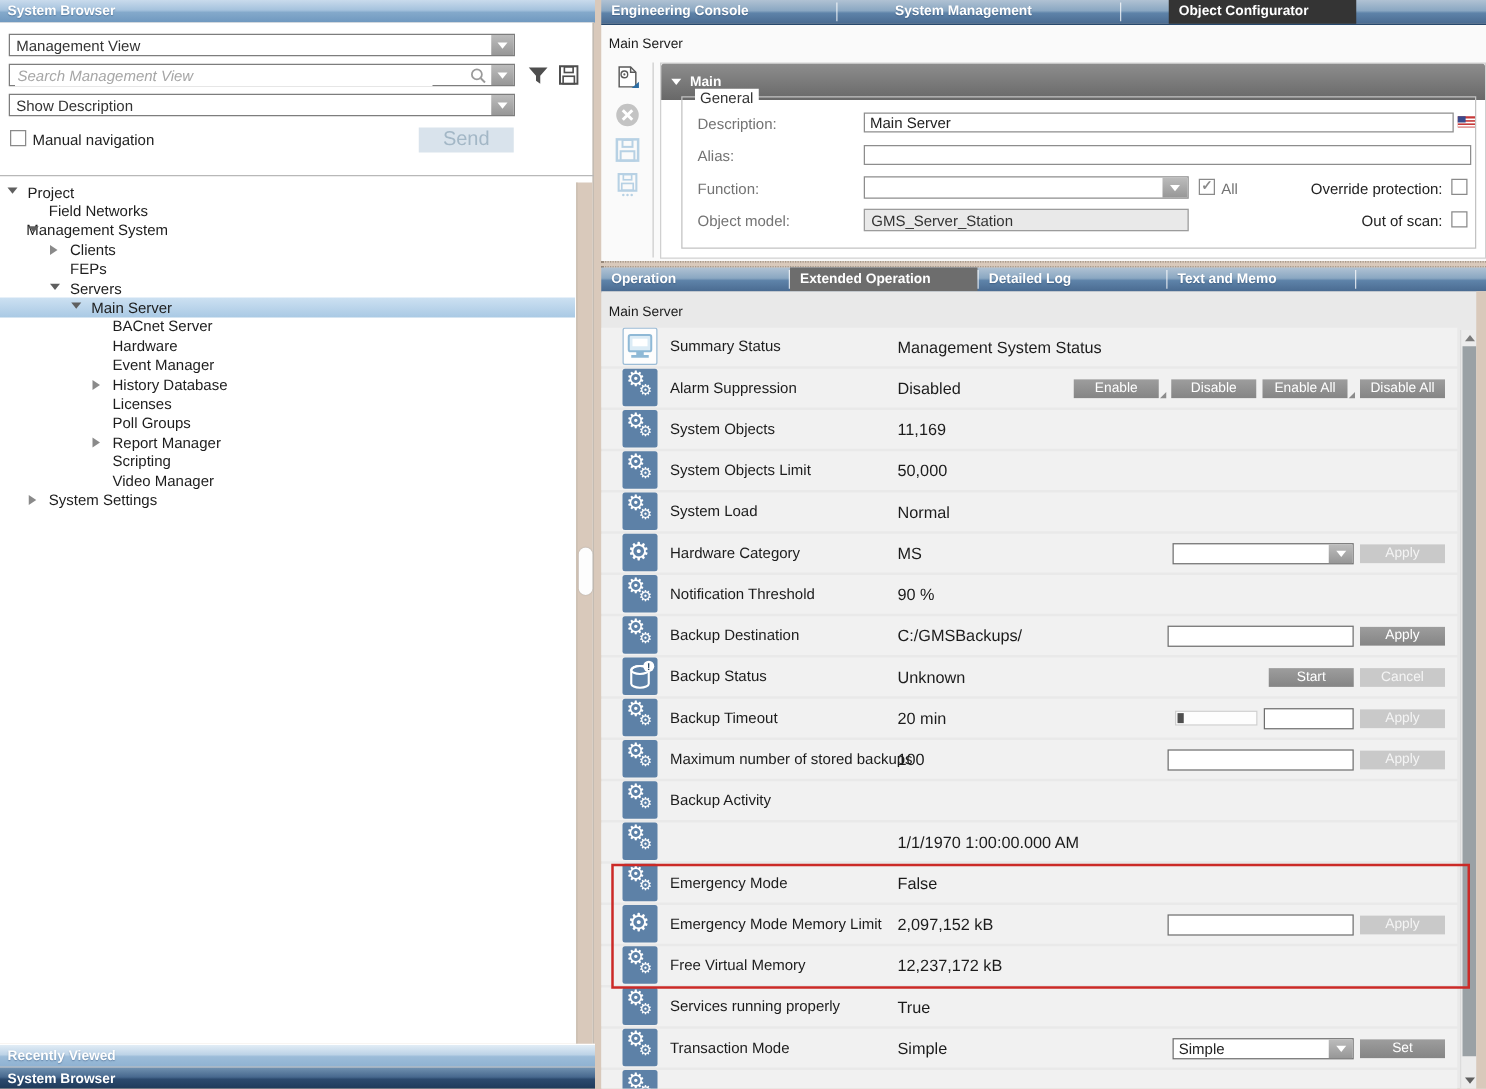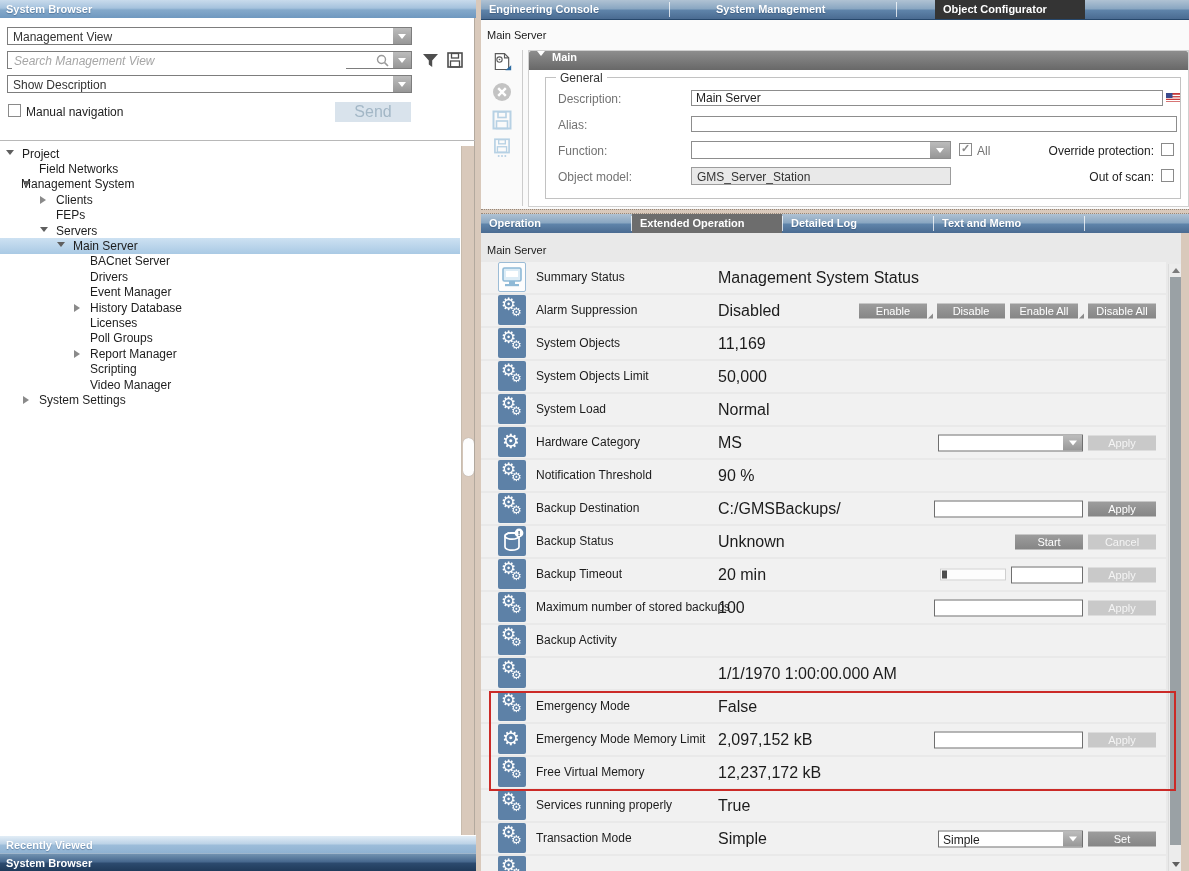--- a/index.html
+++ b/index.html
@@ -58,22 +58,22 @@
   .tabbar-low{top:214px;}
   .tabbar-low .tab.active{background:#6d6d6d;text-shadow:none;}
 
   
   .rt-panel{left:481px;top:20px;width:708px;height:189px;background:#fafafa;}
   .breadcrumb{font-size:11px;color:#1b1b1b;}
   .oc-toolbar{left:2px;top:28px;width:40px;height:160px;}
   .tb-sep{position:absolute;left:41px;top:30px;width:1px;height:156px;background:#cccccc;}
   .tb-icon{position:absolute;left:8px;width:22px;height:20px;}
   .main-section{left:47px;top:30px;width:661px;height:157px;background:#fff;border:1px solid #d0d0d0;box-sizing:border-box;}
-  .main-hdr{position:absolute;left:0;top:0;width:100%;height:19px;border-radius:2px 2px 0 0;
-            background:linear-gradient(180deg,#8d8d8d,#686868);display:flex;align-items:flex-start;box-sizing:border-box;padding-left:8px;gap:7px;}
+  .main-hdr{position:absolute;left:0;top:0;width:100%;height:29px;border-radius:2px 2px 0 0;
+            background:linear-gradient(180deg,#8d8d8d,#686868);display:flex;align-items:center;box-sizing:border-box;padding-left:8px;gap:7px;}
   .main-hdr span{color:#fff;font-size:11px;font-weight:bold;}
   .general-box{position:absolute;left:16px;top:26px;width:636px;height:122px;border:1px solid #c2c2c2;box-sizing:border-box;}
   .general-legend{position:absolute;left:10px;top:-7px;background:#fff;padding:0 4px;font-size:12px;color:#333;}
   .frm-label{position:absolute;font-size:12px;color:#737373;text-align:right;}
   .frm-input{position:absolute;height:16px;border:1px solid #8d8d8d;background:#fff;font-family:"Liberation Sans",sans-serif;
              font-size:12px;color:#222;padding:0 4px;box-sizing:border-box;outline:none;}
   .frm-combo{position:absolute;height:18px;border:1px solid #8d8d8d;background:#fff;box-sizing:border-box;}
   .frm-ro{background:#e9e9e9;border:1px solid #9c9c9c;}
   .right-lbl{position:absolute;font-size:12px;color:#222;text-align:right;width:130px;}
 
@@ -84,21 +84,21 @@
   .rb-strip{position:absolute;left:700px;top:0;width:8px;height:100%;background:#d9c9bb;}
   .rows-wrap{position:absolute;left:0;top:29px;width:685px;height:609px;overflow:hidden;}
   .op-row{position:relative;height:31px;margin-bottom:2px;background:#f1f1f1;}
   .row-icon{position:absolute;left:17px;top:0px;width:28px;height:30px;border-radius:2px;
             background:#5d81a7;overflow:hidden;}
   .row-icon.lite{background:#fdfdfd;border:1px solid #9cbcd6;box-sizing:border-box;}
   .gear-b{position:absolute;left:3px;top:-1px;font-size:17px;color:#fff;font-family:"DejaVu Sans",sans-serif;}
   .gear-s{position:absolute;left:13px;top:10px;font-size:12px;color:#fff;font-family:"DejaVu Sans",sans-serif;}
   .gear-c{position:absolute;left:4px;top:2px;font-size:20px;color:#fff;font-family:"DejaVu Sans",sans-serif;}
   .row-label{position:absolute;left:55px;top:0;height:31px;line-height:31px;font-size:12px;color:#1c1c1c;white-space:nowrap;}
-  .row-value{position:absolute;left:237px;top:0;height:31px;line-height:31px;font-size:16px;color:#1c1c1c;white-space:nowrap;}
+  .row-value{position:absolute;left:237px;top:0;height:31px;line-height:31px;font-size:13px;color:#1c1c1c;white-space:nowrap;}
   .row-ctls{position:absolute;right:10px;top:50%;transform:translateY(-50%);display:flex;align-items:center;gap:5px;}
   .ctl-btn{position:relative;width:68px;height:15px;line-height:15px;text-align:center;color:#fff;font-size:11px;
            background:linear-gradient(180deg,#9d9d9d,#858585);cursor:pointer;}
   .ctl-btn.dis{background:#c9c9c9;color:#f4f4f4;cursor:default;}
   .ctl-btn.split::after{content:"";position:absolute;right:-6px;bottom:0;width:0;height:0;
            border-left:5px solid transparent;border-bottom:5px solid #8b8b8b;}
   .ctl-btn.split{margin-right:5px;}
   .ctl-input{width:141px;height:15px;border:1px solid #6f6f6f;background:#fff;font-family:"Liberation Sans",sans-serif;
              font-size:12px;padding:0 3px;outline:none;}
   .ctl-input.sm{width:64px;}
@@ -185,21 +185,21 @@
         <span>Servers</span>
       </div>
       <div class="tree-item selected" style="padding-left: 73px;">
         <i class="tri tree-arrow tri-down-d" style="left: 57px;"></i>
         <span>Main Server</span>
       </div>
       <div class="tree-item" style="padding-left: 90px;">
         <span>BACnet Server</span>
       </div>
       <div class="tree-item" style="padding-left: 90px;">
-        <span>Drivers</span>
+        <span>Hardware</span>
       </div>
       <div class="tree-item" style="padding-left: 90px;">
         <span>Event Manager</span>
       </div>
       <div class="tree-item" style="padding-left: 90px;">
         <i class="tri tree-arrow tri-right-d" style="left: 74px;"></i>
         <span>History Database</span>
       </div>
       <div class="tree-item" style="padding-left: 90px;">
         <span>Licenses</span>

